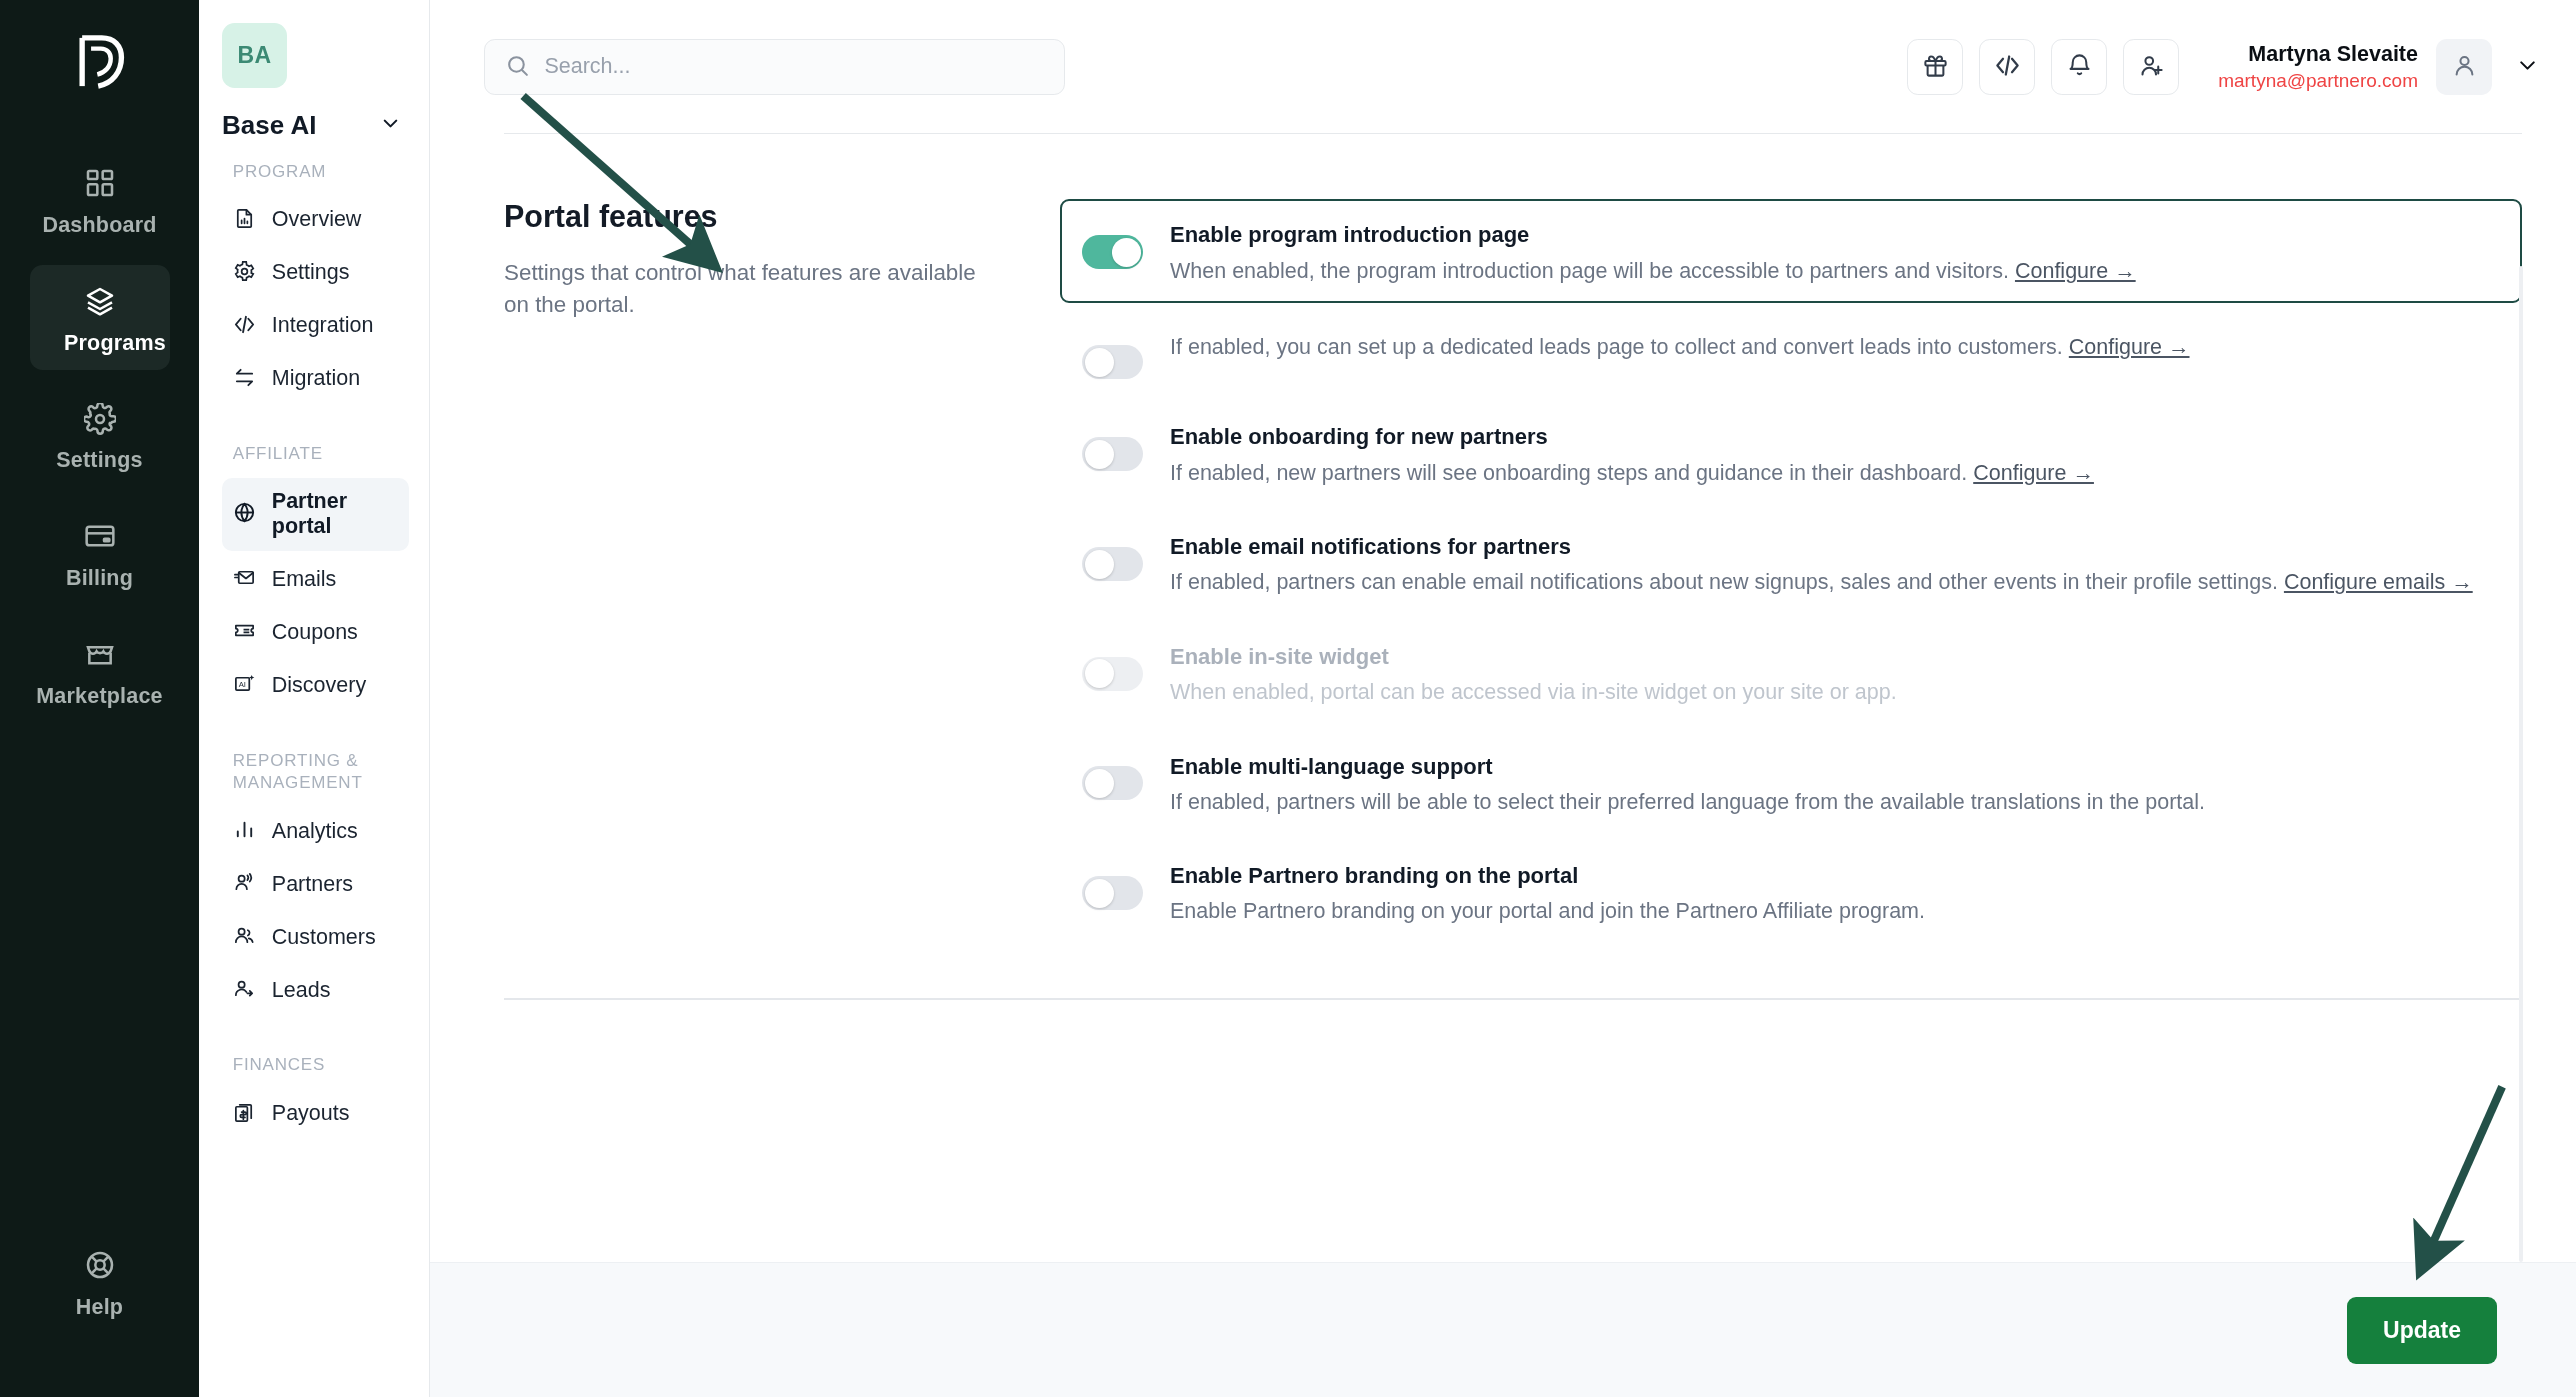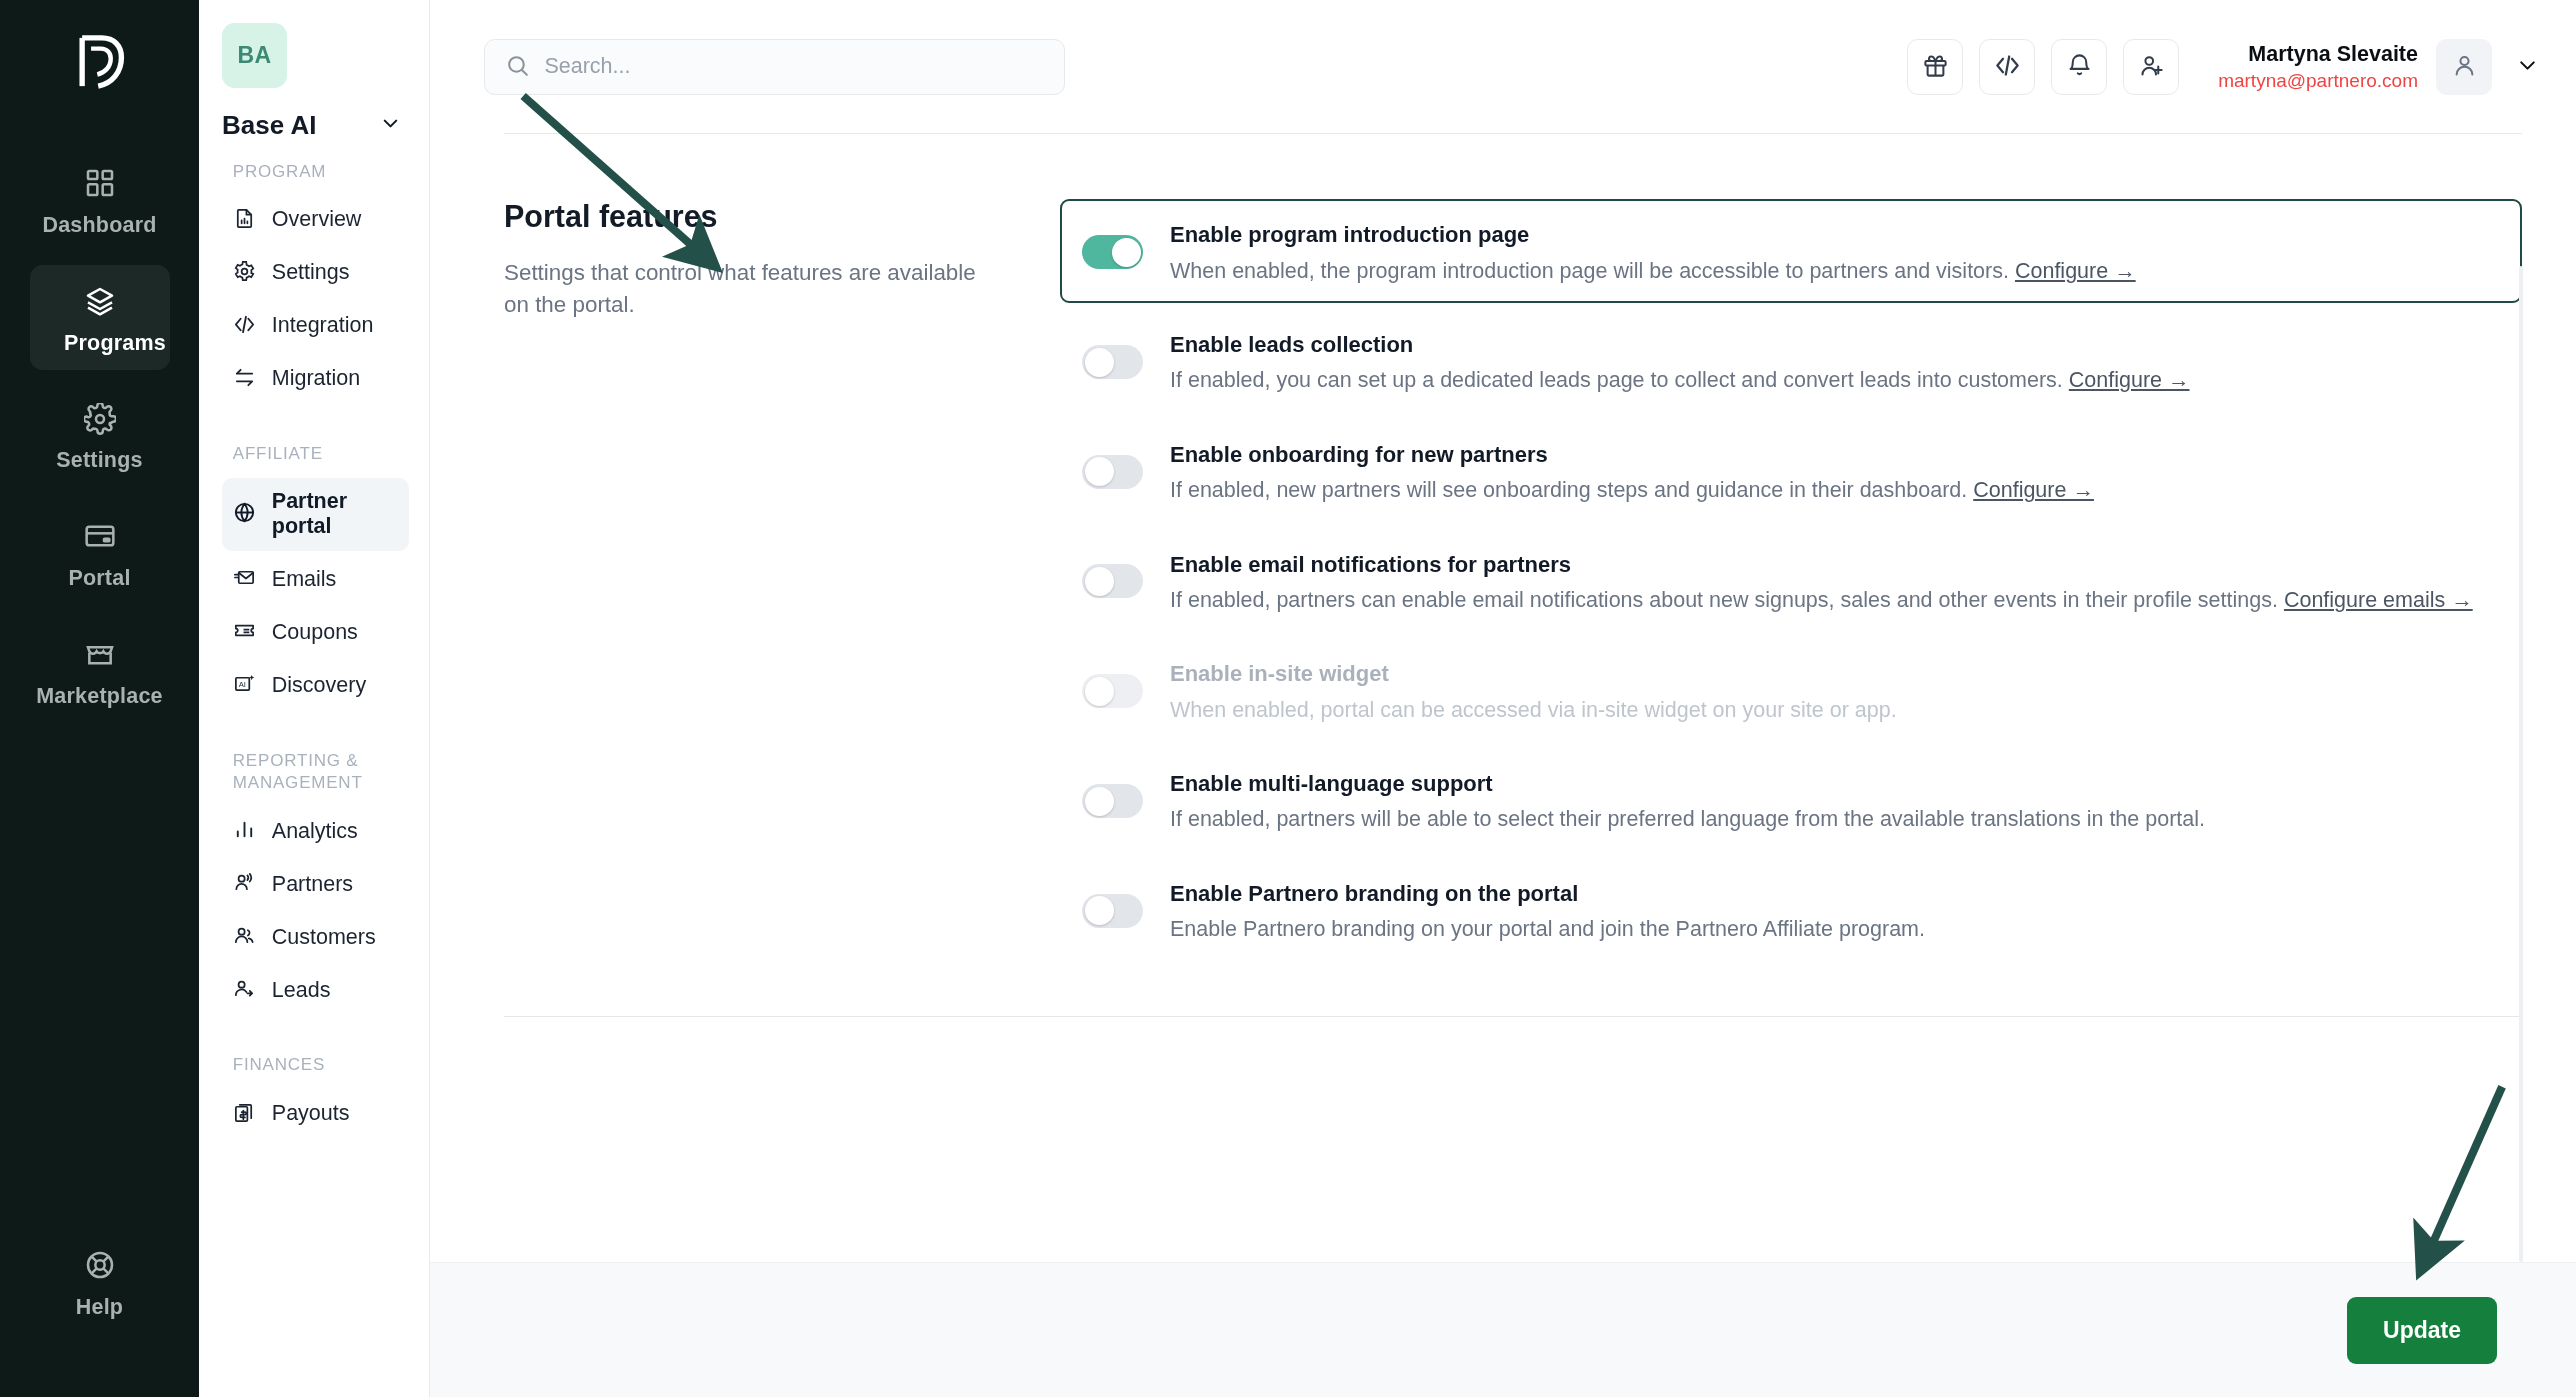--- a/index.html
+++ b/index.html
@@ -209,21 +209,21 @@
     </div>
 
     <div class="rail-item">
       <span>
         <svg width="32" height="32" viewBox="0 0 24 24" fill="none" stroke-width="1.9">
             <rect x="2" y="5" width="20" height="14" rx="2"></rect>
             <path d="M2 10h20"></path>
             <rect x="15" y="14" width="4" height="2" rx=".5"></rect>
           </svg>
       </span>
-      <span class="ri-label">Portal</span>
+      <span class="ri-label">Billing</span>
     </div>
 
     <div class="rail-item">
       <span>
         <svg width="32" height="32" viewBox="0 0 24 24" fill="none" stroke-width="1.9">
             <path d="M3 7h18l-1 3a3 3 0 01-5.5 0 3 3 0 01-5 0A3 3 0 014 10z"></path>
             <path d="M4 11v8h16v-8"></path>
           </svg>
       </span>
       <span class="ri-label">Marketplace</span>
@@ -460,21 +460,20 @@
               <div class="feat-title">Enable program introduction page</div>
               <div class="feat-desc"><span>When enabled, the program introduction page will be accessible to partners and visitors.</span> <span class="cfg-link">Configure →</span></div>
             </div>
           </div>
 
           <div class="feature">
             <div class="toggle">
                 <div class="knob"></div>
               </div>
             <div class="feat-body">
-              <div class="feat-title">Enable leads collection</div>
               <div class="feat-desc"><span>If enabled, you can set up a dedicated leads page to collect and convert leads into customers.</span> <span class="cfg-link">Configure →</span></div>
             </div>
           </div>
 
           <div class="feature">
             <div class="toggle">
                 <div class="knob"></div>
               </div>
             <div class="feat-body">
               <div class="feat-title">Enable onboarding for new partners</div>

